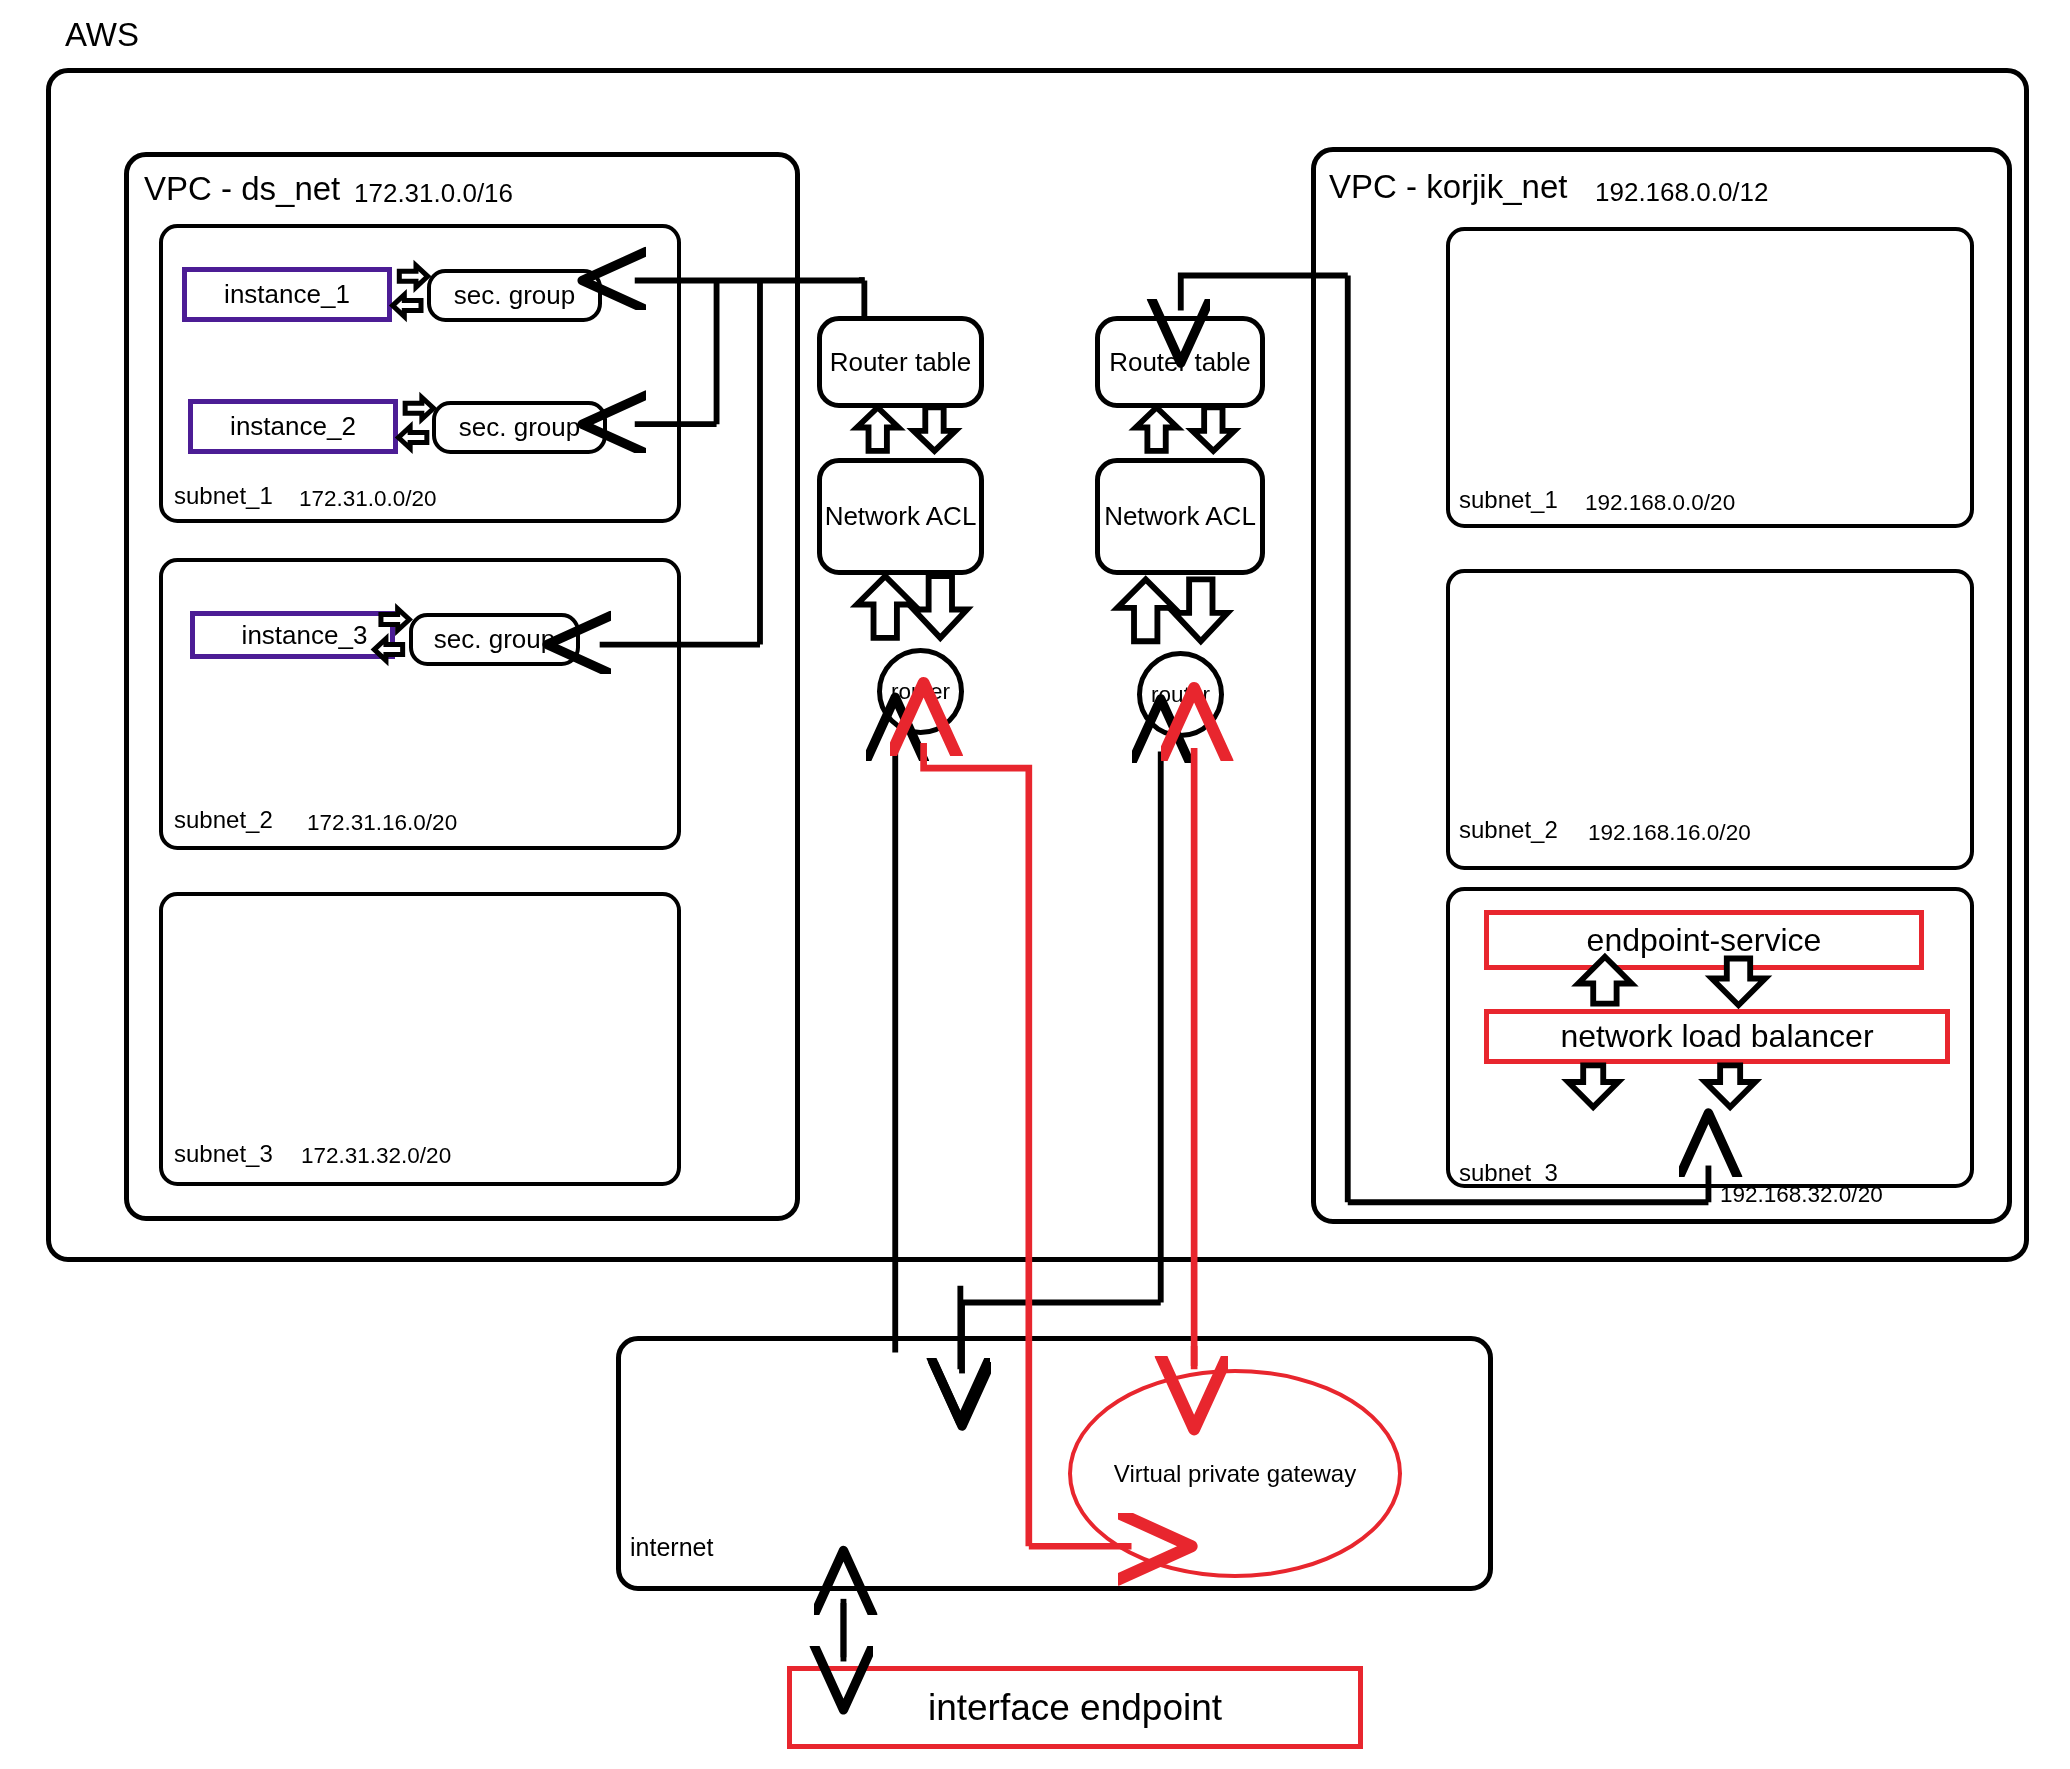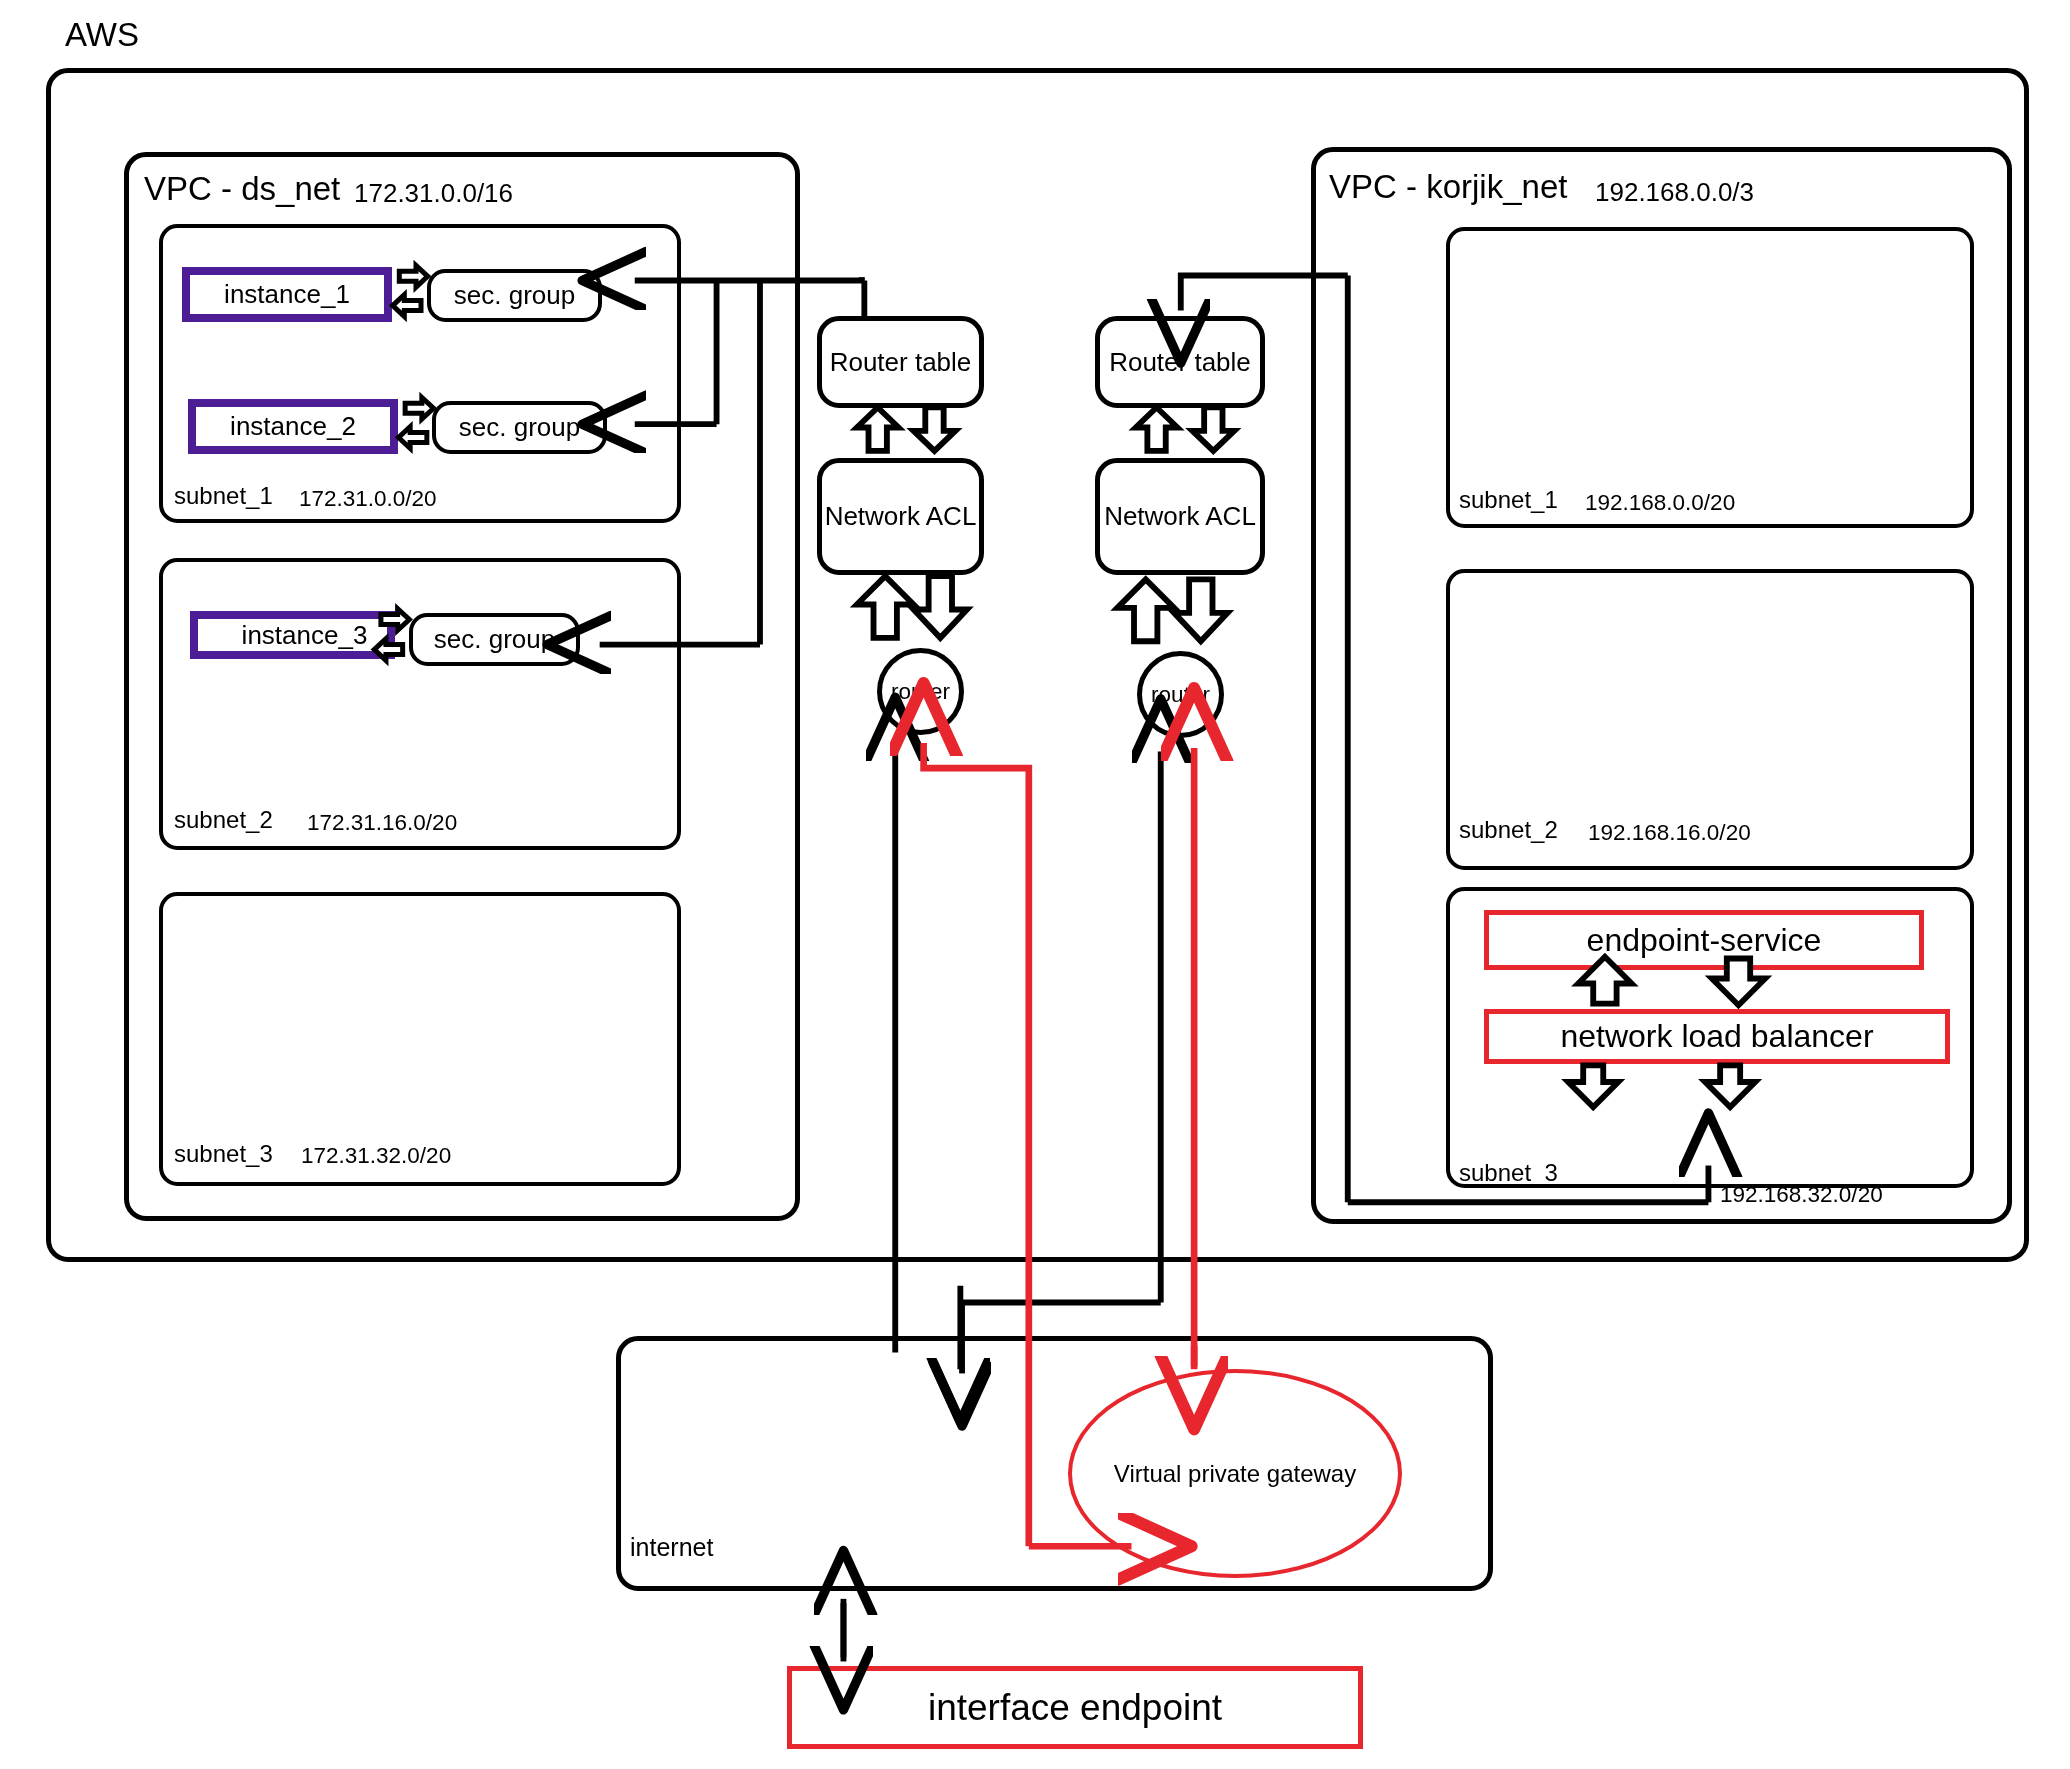--- a/index.html
+++ b/index.html
@@ -4,21 +4,21 @@
 <style>
   html,body{margin:0;padding:0;background:#ffffff;}
   body{width:2071px;height:1770px;position:relative;overflow:hidden;
        font-family:"Liberation Sans", sans-serif;color:#000;}
   #stage{position:absolute;left:0;top:0;width:2071px;height:1770px;}
   svg#wires{position:absolute;left:0;top:0;width:2071px;height:1770px;pointer-events:none;}
 
   .box{position:absolute;box-sizing:border-box;background:transparent;}
   .rnd{border:5px solid #000;border-radius:22px;}
   .rnd-thin{border:4.2px solid #000;border-radius:18.4px;}
-  .sq{border:8px solid #4c1d95;border-radius:0;}
+  .sq{border:5px solid #4c1d95;border-radius:0;}
   .red{border:5px solid #e8262e !important;}
 
   .ctr{display:flex;align-items:center;justify-content:center;text-align:center;}
 
   .lbl{position:absolute;white-space:nowrap;line-height:1;}
 
   .t-aws{font-size:33px;}
   .t-vpc{font-size:33px;}
   .t-cidr{font-size:26px;}
   .t-sub{font-size:24px;}
@@ -74,21 +74,21 @@
   <div class="box rnd-thin ctr t-node" style="left:409px;top:613px;width:171px;height:53px;">
       <span>sec. group</span>
     </div>
 
   <div class="box rnd-thin" style="left:159px;top:892px;width:522px;height:294px;"></div>
   <div class="lbl t-sub" style="left:174px;top:1142px;">subnet_3</div>
   <div class="lbl t-subcidr" style="left:301px;top:1145px;">172.31.32.0/20</div>
 
   <div class="box rnd" style="left:1311px;top:147px;width:701px;height:1077px;"></div>
   <div class="lbl t-vpc" style="left:1329px;top:170px;">VPC - korjik_net</div>
-  <div class="lbl t-cidr" style="left:1595px;top:179px;">192.168.0.0/3</div>
+  <div class="lbl t-cidr" style="left:1595px;top:179px;">192.168.0.0/12</div>
 
   <div class="box rnd-thin" style="left:1446px;top:227px;width:528px;height:301px;"></div>
   <div class="lbl t-sub" style="left:1459px;top:488px;">subnet_1</div>
   <div class="lbl t-subcidr" style="left:1585px;top:492px;">192.168.0.0/20</div>
 
   <div class="box rnd-thin" style="left:1446px;top:569px;width:528px;height:301px;"></div>
   <div class="lbl t-sub" style="left:1459px;top:818px;">subnet_2</div>
   <div class="lbl t-subcidr" style="left:1588px;top:822px;">192.168.16.0/20</div>
 
   <div class="box rnd-thin" style="left:1446px;top:887px;width:528px;height:301px;"></div>

